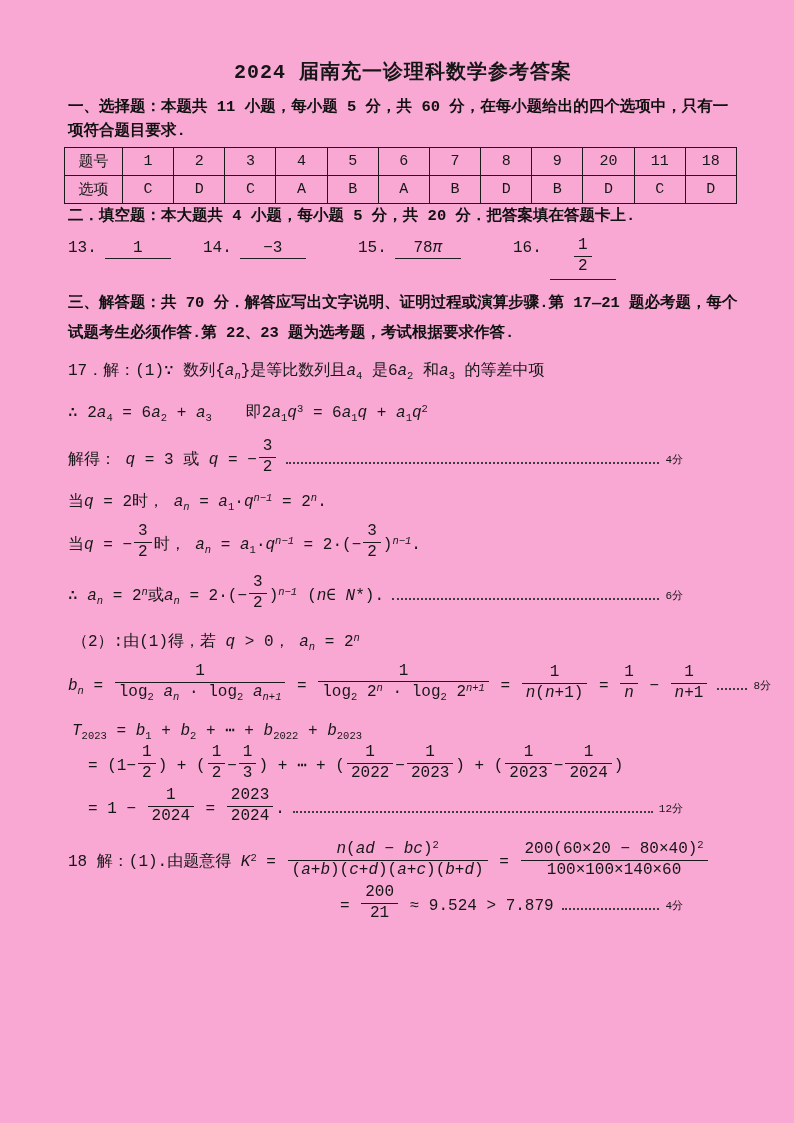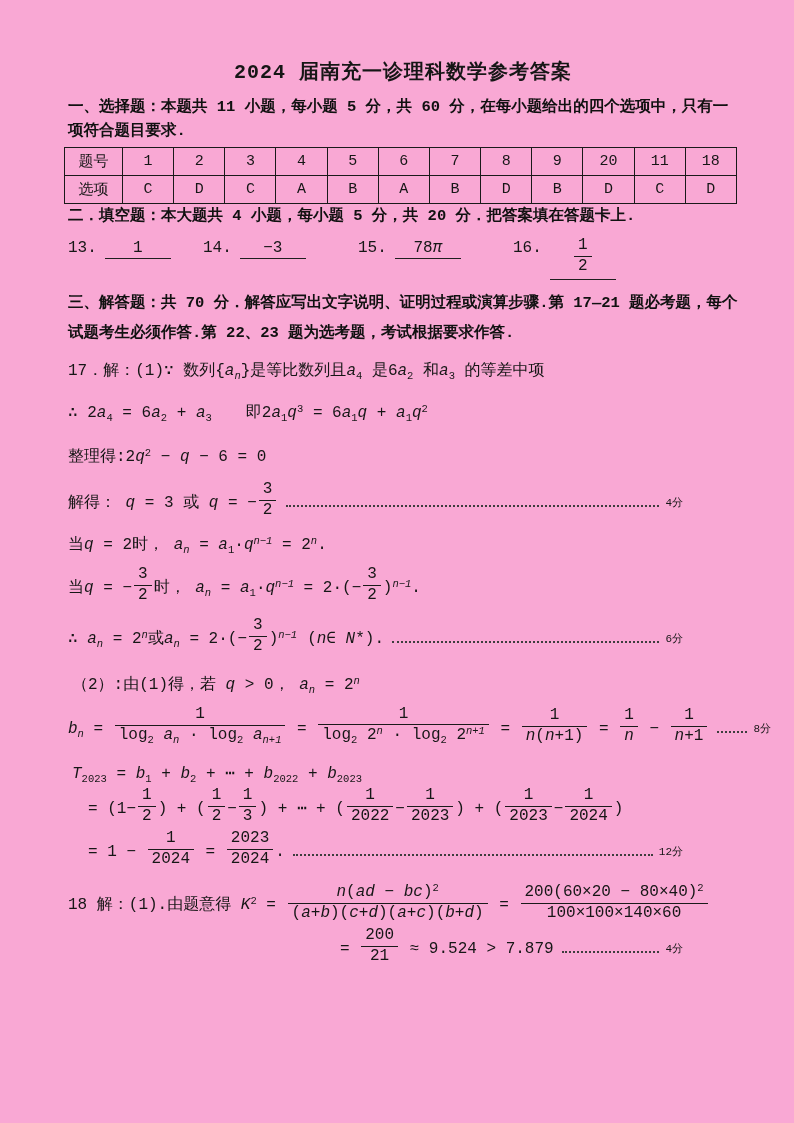--- a/index.html
+++ b/index.html
@@ -118,23 +118,20 @@
       </span>
     </div>
   <p class="hd p3">三、解答题：共 70 分．解答应写出文字说明、证明过程或演算步骤.第 17—21 题必考题，每个试题考生必须作答.第 22、23 题为选考题，考试根据要求作答.</p>
 
   <div class="line l0">
       <span class="formula"><span class="tok">17．解：(1)∵ 数列{</span><span class="tok it">a</span><sub class="ss it">n</sub><span class="tok">}是等比数列且</span><span class="tok it">a</span><sub class="ss">4</sub><span class="tok"> 是6</span><span class="tok it">a</span><sub class="ss">2</sub><span class="tok"> 和</span><span class="tok it">a</span><sub class="ss">3</sub><span class="tok"> 的等差中项</span></span>
     </div>
   <div class="line l1">
       <span class="formula"><span class="tok">∴ 2</span><span class="tok it">a</span><sub class="ss">4</sub><span class="tok"> = 6</span><span class="tok it">a</span><sub class="ss">2</sub><span class="tok"> + </span><span class="tok it">a</span><sub class="ss">3</sub><span class="sp" style="width: 34px;"></span><span class="tok">即2</span><span class="tok it">a</span><sub class="ss">1</sub><span class="tok it">q</span><sup class="ss">3</sup><span class="tok"> = 6</span><span class="tok it">a</span><sub class="ss">1</sub><span class="tok it">q</span><span class="tok"> + </span><span class="tok it">a</span><sub class="ss">1</sub><span class="tok it">q</span><sup class="ss">2</sup></span>
     </div>
-  <div class="line l2">
-      <span class="formula"><span class="tok">整理得:2</span><span class="tok it">q</span><sup class="ss">2</sup><span class="tok"> − </span><span class="tok it">q</span><span class="tok"> − 6 = 0</span></span>
-    </div>
   <div class="line l3">
       <span class="formula"><span class="tok">解得： </span><span class="tok it">q</span><span class="tok"> = 3 或 </span><span class="tok it">q</span><span class="tok"> = −</span><span class="frac"><span class="num"><span class="tok">3</span></span><span class="den"><span class="tok">2</span></span></span></span>
       <span class="dots"></span>
       <span class="score">4分</span>
     </div>
   <div class="line l4">
       <span class="formula"><span class="tok">当</span><span class="tok it">q</span><span class="tok"> = 2时， </span><span class="tok it">a</span><sub class="ss it">n</sub><span class="tok"> = </span><span class="tok it">a</span><sub class="ss">1</sub><span class="tok">·</span><span class="tok it">q</span><sup class="ss it">n−1</sup><span class="tok"> = 2</span><sup class="ss it">n</sup><span class="tok">.</span></span>
     </div>
   <div class="line l5">
       <span class="formula"><span class="tok">当</span><span class="tok it">q</span><span class="tok"> = −</span><span class="frac"><span class="num"><span class="tok">3</span></span><span class="den"><span class="tok">2</span></span></span><span class="tok">时， </span><span class="tok it">a</span><sub class="ss it">n</sub><span class="tok"> = </span><span class="tok it">a</span><sub class="ss">1</sub><span class="tok">·</span><span class="tok it">q</span><sup class="ss it">n−1</sup><span class="tok"> = 2·(−</span><span class="frac"><span class="num"><span class="tok">3</span></span><span class="den"><span class="tok">2</span></span></span><span class="tok">)</span><sup class="ss it">n−1</sup><span class="tok">.</span></span>

